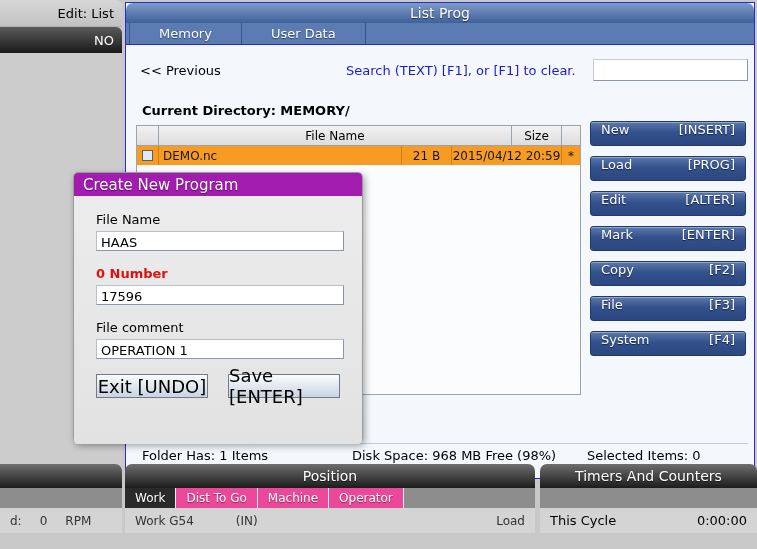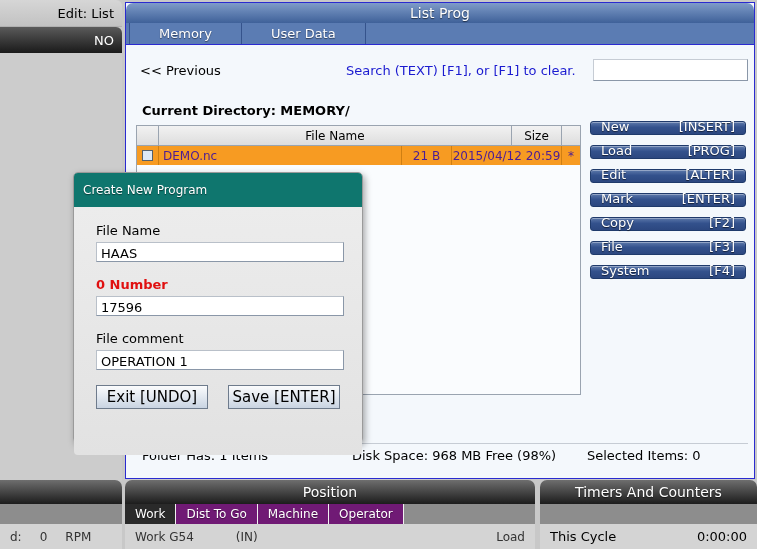--- a/index.html
+++ b/index.html
@@ -94,45 +94,45 @@
     height: 100%;
   }
   .c-chk  { width: 22px; }
   .c-name { flex: 1; }
   .c-size { width: 50px; }
   .c-mod  { width: 110px; }
   .c-flag { width: 18px; border-right: 0 !important; }
 
   .ft-row { display: flex; height: 19px; background: #f79b22; }
   .ft-row div {
-    font-size: 12px; color: #4c1d95;
+    font-size: 12px; color: #0f172a;
     display: flex; align-items: center;
     border-right: 1px solid #cf7f12;
     height: 100%;
   }
   .ft-row .c-chk { justify-content: center; }
   .ft-row .c-name { padding-left: 4px; }
   .ft-row .c-size { justify-content: center; }
   .ft-row .c-mod  { justify-content: center; }
   .ft-row .c-flag { justify-content: center; border-right: 0; }
   .chkbox {
     width: 11px; height: 11px; background: #dde8f5;
     border: 1px solid #55606c;
   }
   .ft-empty { height: 229px; background: #fafcfe; }
 
   
   .btncol { position: absolute; right: 8px; top: 76px; width: 156px; }
   .hbtn {
-    height: 14px; margin-bottom: 10px;
+    height: 25px; margin-bottom: 10px;
     background: linear-gradient(#5d79ab, #33518c 45%, #2c4780);
     border: 1px solid #1f3a6b;
     border-radius: 3px;
     box-shadow: inset 0 1px 0 rgba(255,255,255,.35);
-    display: flex; align-items: flex-end; justify-content: space-between;
+    display: flex; align-items: flex-start; justify-content: space-between;
     padding: 0 10px;
     color: #fff; font-size: 13px;
     text-shadow: 0 1px 1px rgba(0,0,0,.6);
   }
 
   
   .lp-status {
     position: absolute; left: 8px; bottom: 8px;
     width: 614px; height: 24px;
     background: #f4f8fc;
@@ -149,23 +149,23 @@
   #dialog {
     position: absolute; left: 73px; top: 172px;
     width: 290px; height: 271px;
     background: #e6e6e6;
     border: 1px solid #9a9a9a;
     border-radius: 5px;
     box-shadow: 2px 3px 7px rgba(0,0,0,.35);
     z-index: 40;
   }
   .dlg-title {
-    height: 34px; background: #0f766e;
+    height: 23px; background: #a21caf;
     border-top-left-radius: 4px; border-top-right-radius: 4px;
-    color: #fff; font-size: 12px;
+    color: #fff; font-size: 15px;
     display: flex; align-items: center; padding-left: 9px;
     text-shadow: 0 1px 1px rgba(0,0,0,.5);
   }
   .dlg-body { padding: 16px 22px 0 22px; background: linear-gradient(#ececec,#e2e2e2); height: 248px; border-bottom-left-radius:4px; border-bottom-right-radius:4px;}
   .dlg-label { font-size: 13px; color: #000; margin-bottom: 4px; }
   .dlg-label.req { color: #e01010; font-weight: bold; }
   .dlg-input {
     width: 248px; height: 20px; background: #fff;
     border: 1px solid #8a97a8; border-top-color: #b9c0c9; border-left-color:#b9c0c9;
     margin-bottom: 15px;
@@ -173,36 +173,36 @@
   .dlg-input input {
     width: 100%; height: 100%; border: 0; outline: 0; background: transparent;
     font-family: inherit; font-size: 13px; padding: 0 4px; color: #000;
   }
   .dlg-btns { display: flex; gap: 20px; margin-top: 12px; }
   .dlg-btn {
     width: 115px; height: 24px;
     background: linear-gradient(#fbfcfd, #c9d4e2);
     border: 1px solid #6e7b8c;
     display: flex; align-items: center; justify-content: center;
-    font-size: 15px; color: #000;
-  }
-
-  
-  .panel { position: absolute; bottom: 0; }
+    font-size: 18px; color: #000;
+  }
+
+  
+  .panel { position: absolute; bottom: 16px; }
   .pnl-head {
     height: 24px; background: linear-gradient(#6e6e6e, #1c1c1c);
     border-top-left-radius: 7px; border-top-right-radius: 7px;
     color: #fff; font-size: 14px;
     display: flex; align-items: center; justify-content: center;
     text-shadow: 0 1px 1px rgba(0,0,0,.6);
   }
   .pnl-tabs { height: 20px; background: #8d8d8d; display: flex; }
   .pnl-tab {
     padding: 0 10px; display: flex; align-items: center;
-    font-size: 12px; color: #fff; background: #701a75;
+    font-size: 12px; color: #fff; background: #ec4899;
     border-right: 1px solid #f0f0f0;
     text-shadow: 0 1px 1px rgba(0,0,0,.45);
   }
   .pnl-tab.active { background: #2a2a2a; }
   .pnl-row {
     height: 25px; background: #d4d4d4; display: flex; align-items: center;
     font-size: 12px; color: #333; padding: 0 10px;
   }
 
   #pos-panel { left: 125px; width: 410px; }

